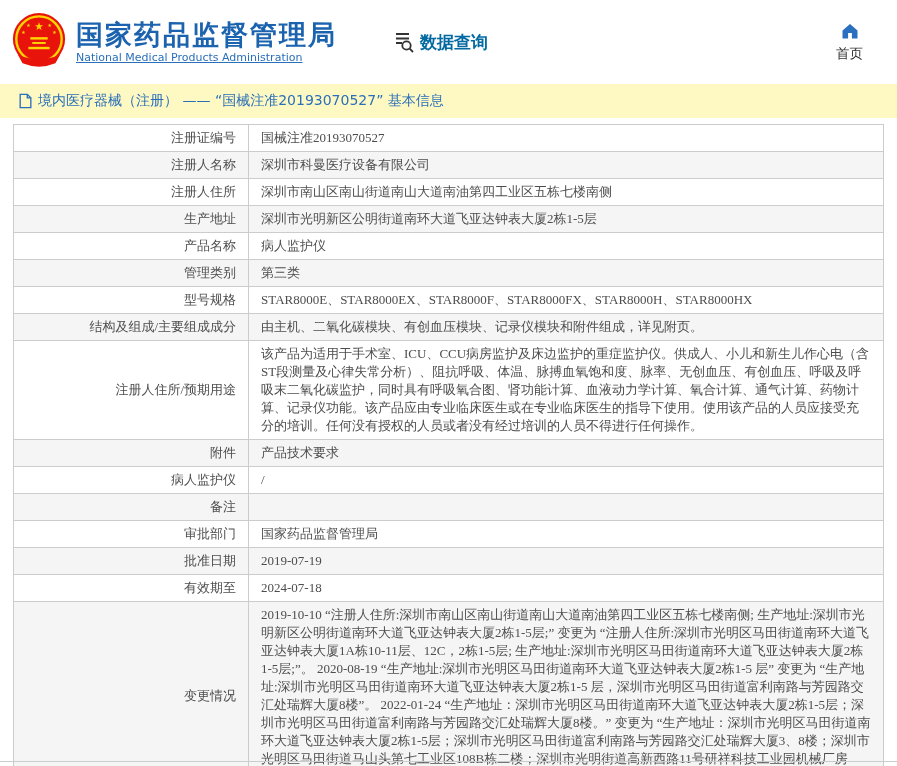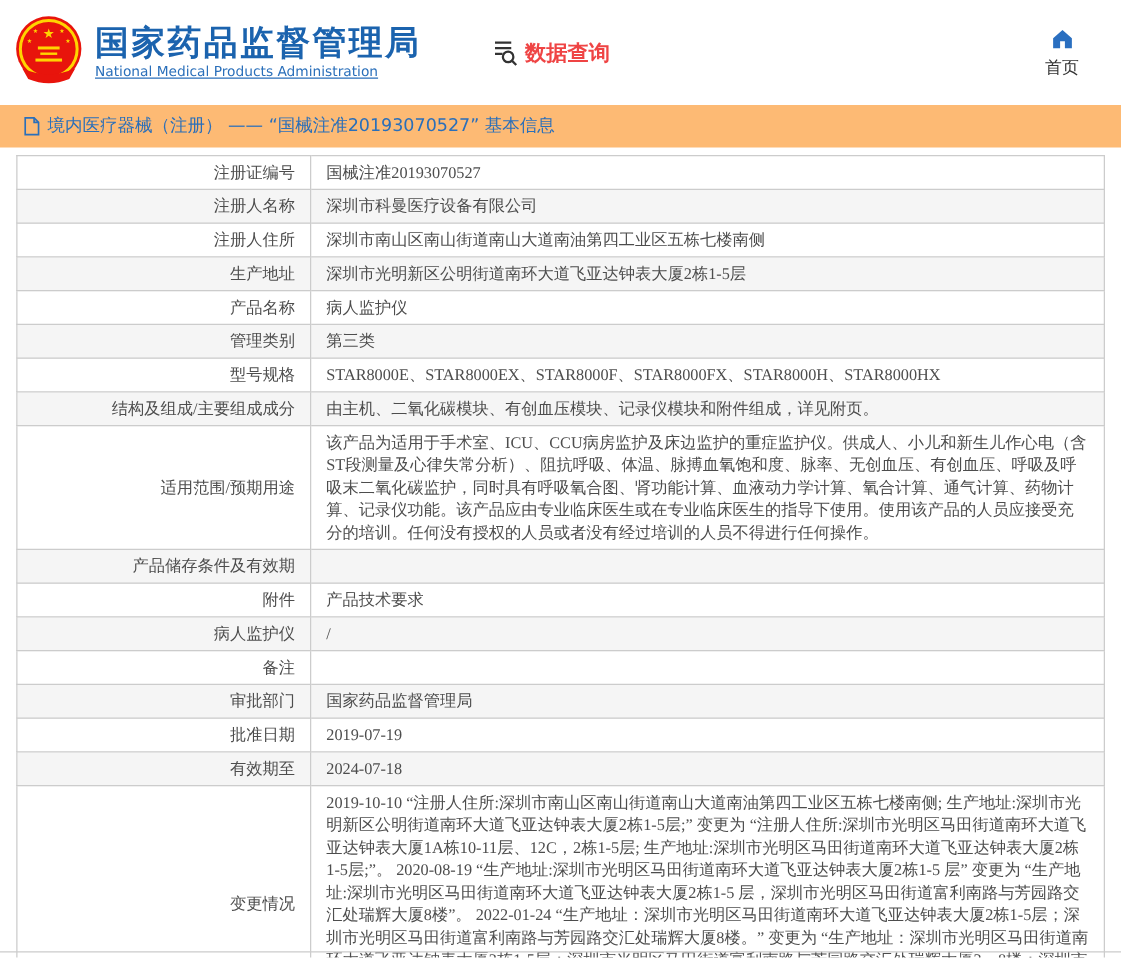--- a/index.html
+++ b/index.html
@@ -8,28 +8,28 @@
     width:897px; height:766px; position:relative; overflow:hidden;
     font-family:"DejaVu Sans","Liberation Sans",sans-serif;
     -webkit-font-smoothing:antialiased;
   }
   
   .header { height:84px; display:flex; align-items:center; padding:0 20px 0 10px; background:#fff; }
   .logo { width:58px; height:60px; flex:0 0 auto; }
   .brand { margin-left:8px; }
   .brand-title { color:#1b63ae; font-size:27px; font-weight:bold; letter-spacing:2px; line-height:1.1; }
   .brand-sub { color:#2a6fba; font-size:11px; margin-top:2px;text-decoration:underline; }
-  .section { display:flex; align-items:center; margin-left:55px; color:#ef4444; font-size:17px; font-weight:bold; }
+  .section { display:flex; align-items:center; margin-left:55px; color:#0369a1; font-size:17px; font-weight:bold; }
   .section svg { margin-right:4px; }
   .top-nav { margin-left:auto; display:flex; gap:38px; padding-right:14px; }
   .nav-item { display:flex; flex-direction:column; align-items:center; cursor:pointer;margin-left:44px; }
   .nav-item svg { width:20px; height:20px; }
   .nav-label { margin-top:4px; font-size:13.5px; color:#333; }
   
-  .breadcrumb-bar { height:34px; background:#fdba74; display:flex; align-items:center; padding-left:18px; }
+  .breadcrumb-bar { height:34px; background:#fef9c3; display:flex; align-items:center; padding-left:18px; }
   .breadcrumb-bar svg { margin-right:5px; flex:0 0 auto; }
   .breadcrumb-text { color:#2a6fba; font-size:14px; }
   
   .info-table {
     margin:6px 13px 0 13px; width:871px;
     border-collapse:collapse; table-layout:fixed;
   }
   .info-table td { border:1px solid #ccc; font-size:13px; color:#4d4d4d; line-height:18px; padding:4px 12px; vertical-align:middle;font-family:Liberation Serif, serif; }
   .info-table tr:nth-child(even) td { background:#f5f5f5; }
   .label-cell { width:235px; text-align:right; }
@@ -110,26 +110,22 @@
       </tr>
       <tr>
         <td class="label-cell">型号规格</td>
         <td class="value-cell">STAR8000E、STAR8000EX、STAR8000F、STAR8000FX、STAR8000H、STAR8000HX</td>
       </tr>
       <tr>
         <td class="label-cell">结构及组成/主要组成成分</td>
         <td class="value-cell">由主机、二氧化碳模块、有创血压模块、记录仪模块和附件组成，详见附页。</td>
       </tr>
       <tr>
-        <td class="label-cell">适用范围/预期用途</td>
+        <td class="label-cell">注册人住所/预期用途</td>
         <td class="value-cell">该产品为适用于手术室、ICU、CCU病房监护及床边监护的重症监护仪。供成人、小儿和新生儿作心电（含ST段测量及心律失常分析）、阻抗呼吸、体温、脉搏血氧饱和度、脉率、无创血压、有创血压、呼吸及呼吸末二氧化碳监护，同时具有呼吸氧合图、肾功能计算、血液动力学计算、氧合计算、通气计算、药物计算、记录仪功能。该产品应由专业临床医生或在专业临床医生的指导下使用。使用该产品的人员应接受充分的培训。任何没有授权的人员或者没有经过培训的人员不得进行任何操作。</td>
-      </tr>
-      <tr>
-        <td class="label-cell">产品储存条件及有效期</td>
-        <td class="value-cell"></td>
       </tr>
       <tr>
         <td class="label-cell">附件</td>
         <td class="value-cell">产品技术要求</td>
       </tr>
       <tr>
         <td class="label-cell">病人监护仪</td>
         <td class="value-cell">/</td>
       </tr>
       <tr>

